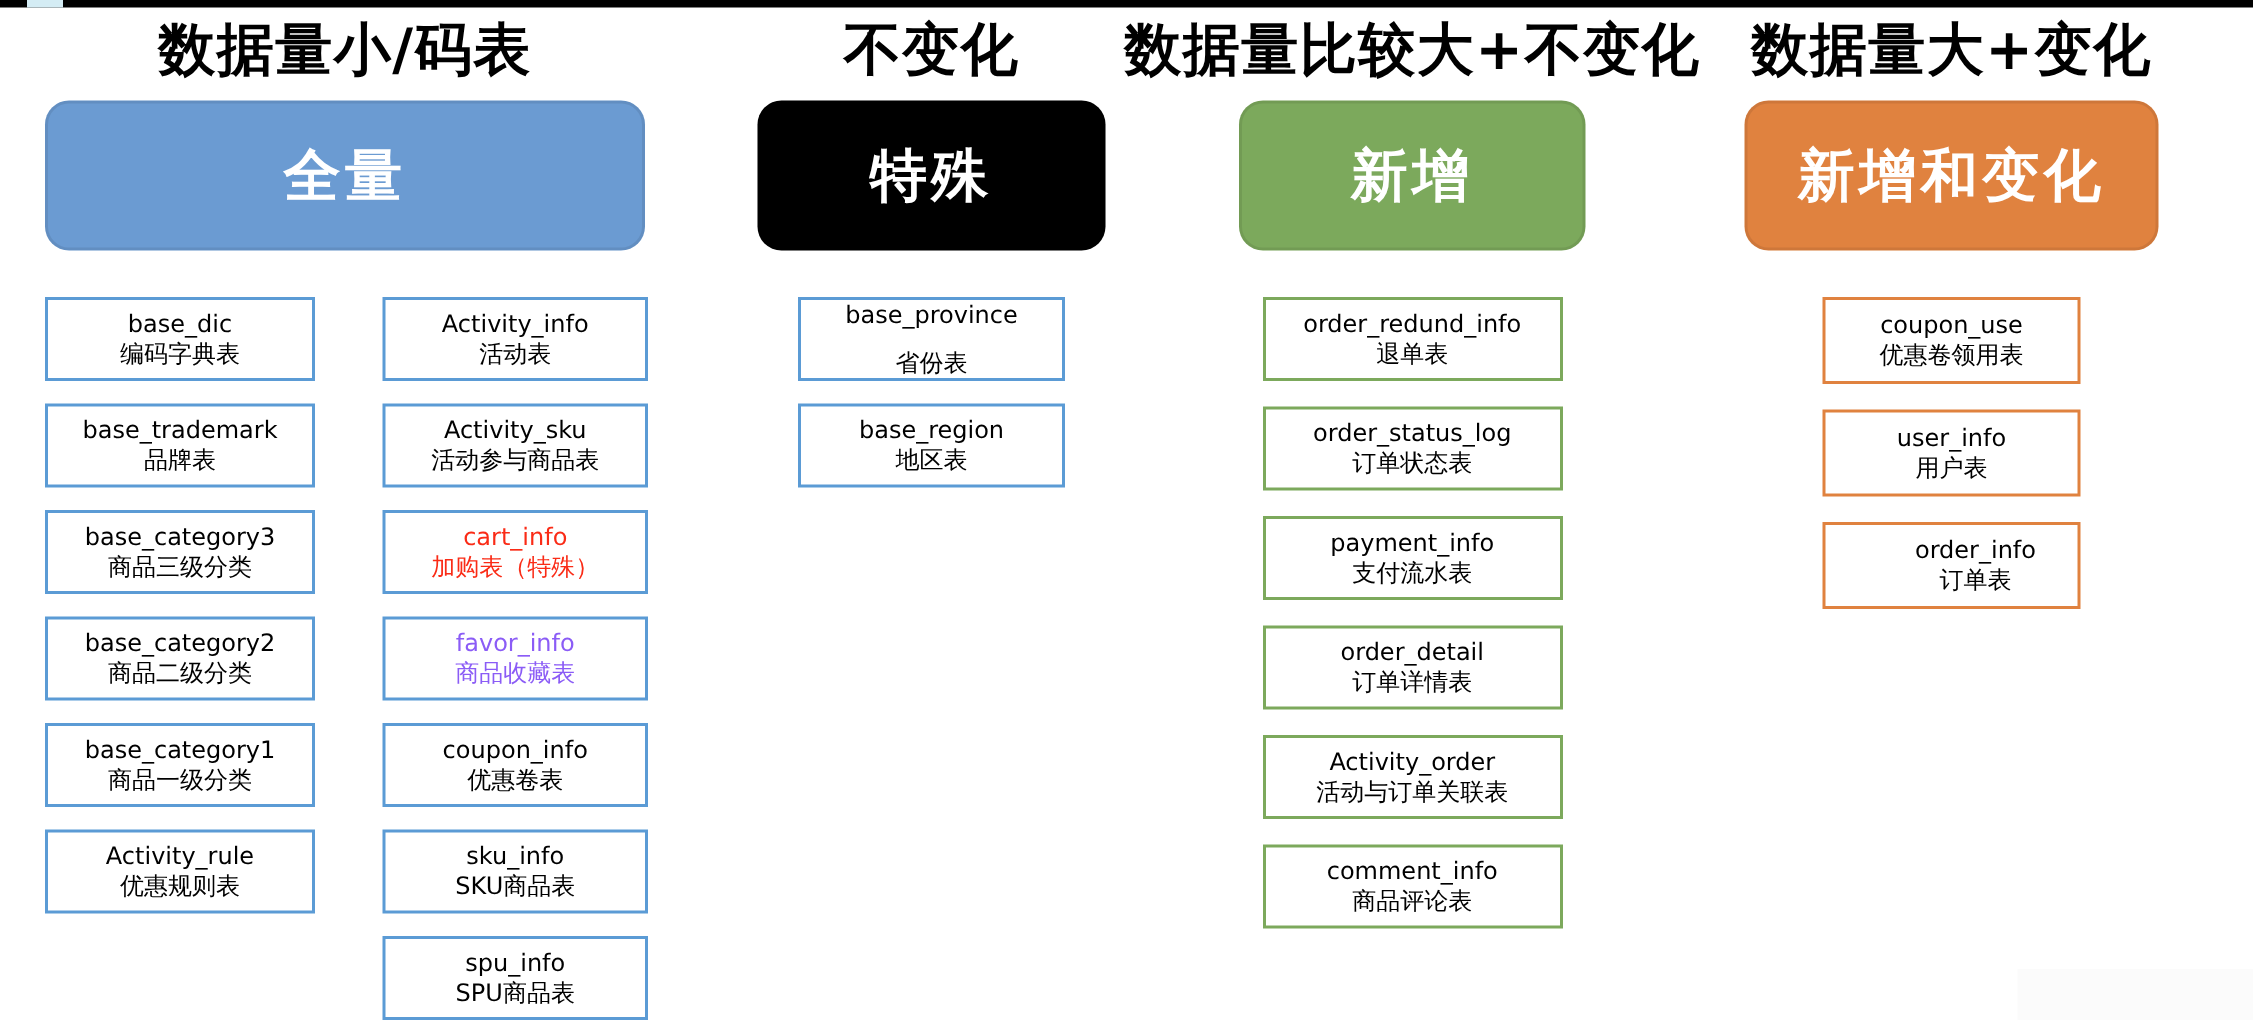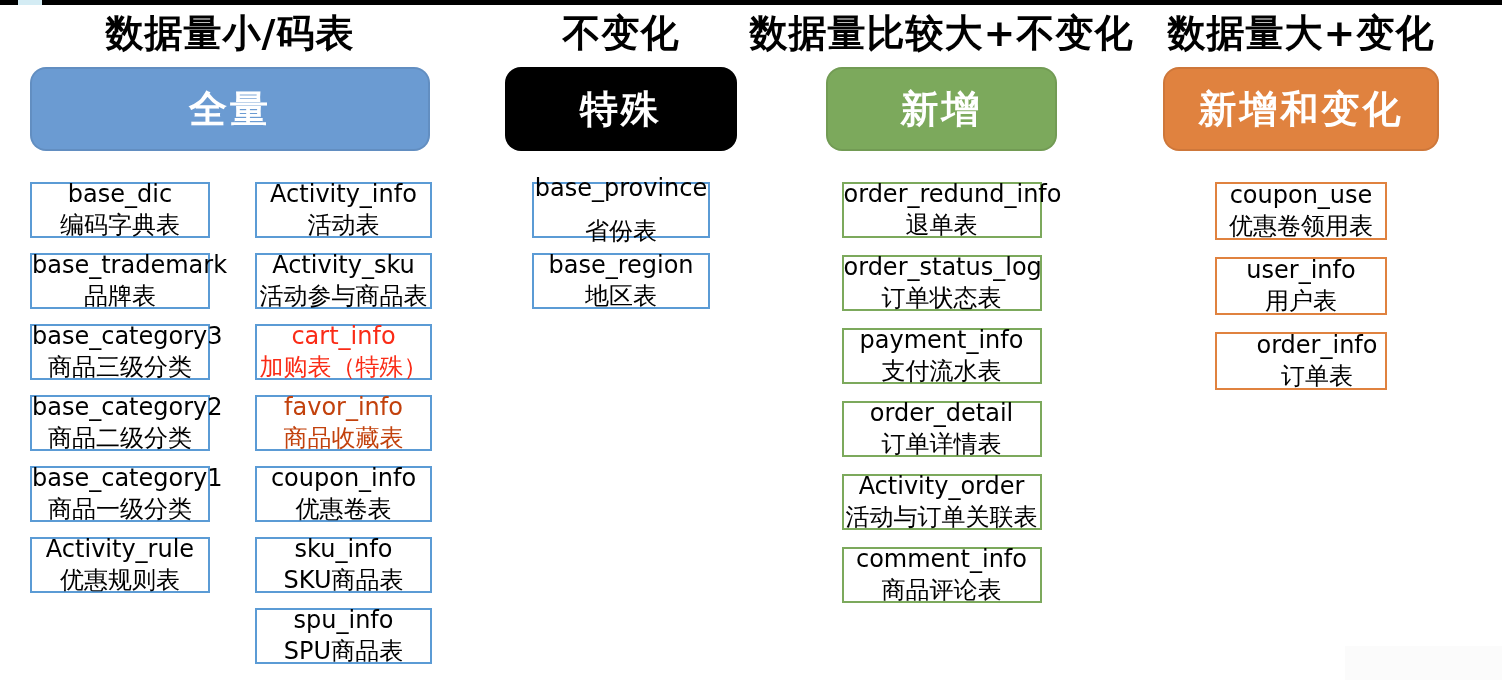--- a/index.html
+++ b/index.html
@@ -21,39 +21,39 @@
   .col-2{left:826px;width:231px;}
   .col-3{left:1163px;width:276px;}
 
   .col-title{
     height:50px;margin:0 0 9px 0;
     display:flex;align-items:center;justify-content:center;
     font-size:38px;font-weight:bold;color:#000;
     white-space:nowrap;letter-spacing:1px;
   }
   .header-box{
-    height:84px;border-radius:16px;
+    height:100px;border-radius:16px;
     display:flex;align-items:center;justify-content:center;
     color:#ffffff;font-size:38px;font-weight:bold;letter-spacing:3px;
     box-shadow:inset 0 0 0 2px rgba(0,0,0,0.08);
   }
   .lists{position:relative;margin-top:31px;}
   .col-0 .lists{height:490px;}
   .col-0 .list-0{position:absolute;left:0;top:0;width:180px;}
   .col-0 .list-1{position:absolute;left:225px;top:0;width:177px;}
 
   .tbox{
     box-sizing:border-box;
     background:#ffffff;
     border:2px solid #5b9bd5;
     height:56px;
     margin:0 auto 15px auto;
     display:flex;flex-direction:column;align-items:center;justify-content:center;
     text-align:center;
-    font-size:24px;line-height:1.28;color:#000;
+    font-size:16px;line-height:1.28;color:#000;
     white-space:nowrap;
   }
   .col-1 .tbox{width:178px;}
   .col-2 .tbox{width:200px;margin-bottom:17px;}
   .col-3 .tbox{width:172px;margin-bottom:17px;height:58px;}
   .tname,.tdesc{width:100%;}
 </style>
 </head>
 <body>
 
@@ -100,21 +100,21 @@
             <div class="tdesc">活动表</div>
           </div>
           <div class="tbox" style="border-color: rgb(91, 155, 213);">
             <div class="tname">Activity_sku</div>
             <div class="tdesc">活动参与商品表</div>
           </div>
           <div class="tbox" style="border-color: rgb(91, 155, 213); color: rgb(250, 43, 22);">
             <div class="tname">cart_info</div>
             <div class="tdesc">加购表（特殊）</div>
           </div>
-          <div class="tbox" style="border-color: rgb(91, 155, 213); color: #c2410c;">
+          <div class="tbox" style="border-color: rgb(91, 155, 213); color: #8b5cf6;">
             <div class="tname">favor_info</div>
             <div class="tdesc">商品收藏表</div>
           </div>
           <div class="tbox" style="border-color: rgb(91, 155, 213);">
             <div class="tname">coupon_info</div>
             <div class="tdesc">优惠卷表</div>
           </div>
           <div class="tbox" style="border-color: rgb(91, 155, 213);">
             <div class="tname">sku_info</div>
             <div class="tdesc">SKU商品表</div>

